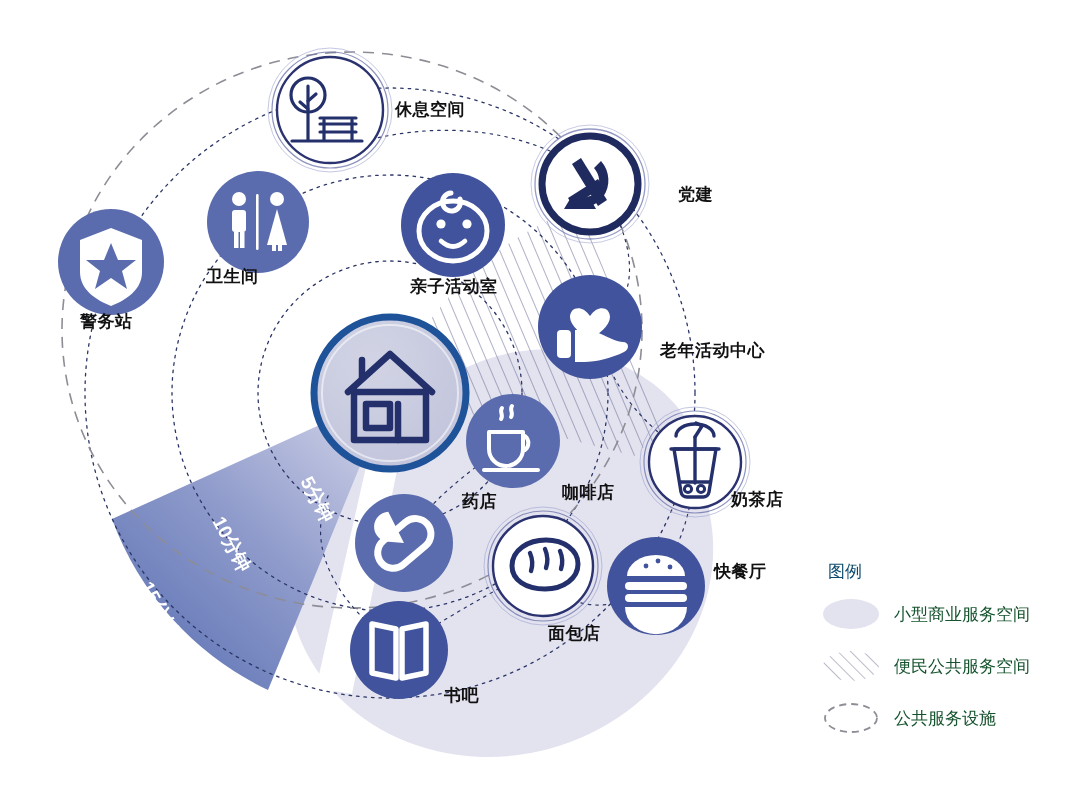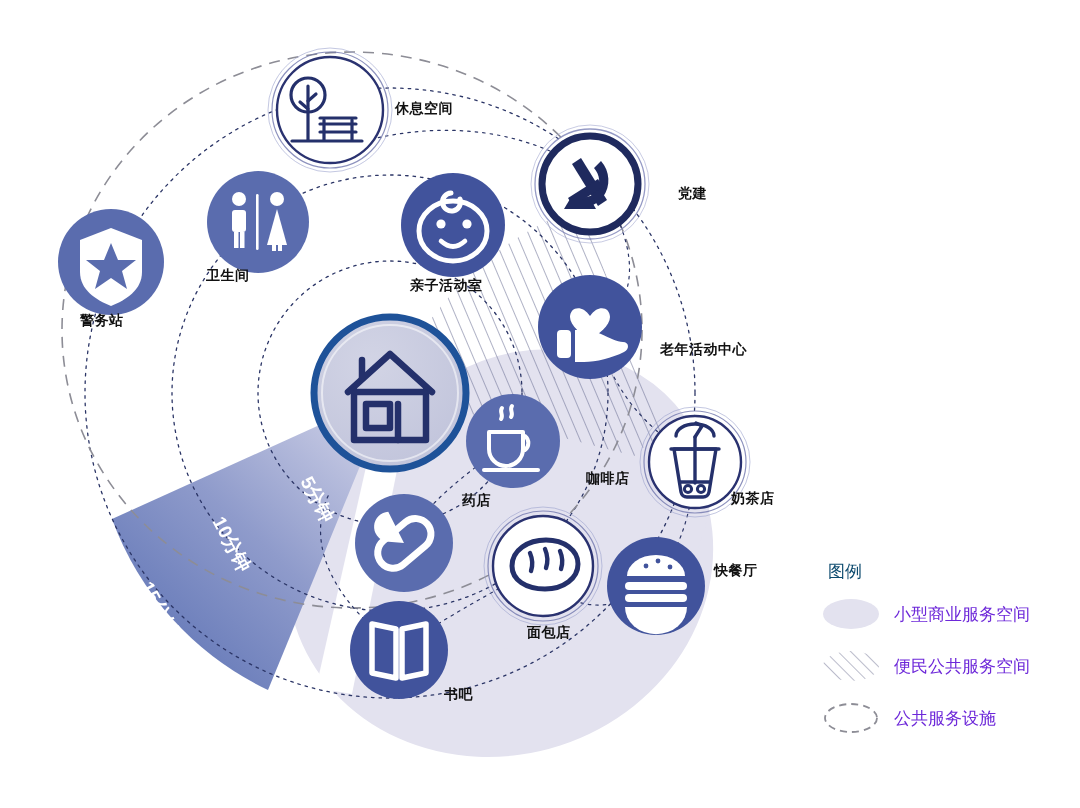--- a/index.html
+++ b/index.html
@@ -7,34 +7,34 @@
   body{
     width:1080px;height:808px;overflow:hidden;
     font-family:"Liberation Sans","DejaVu Sans",sans-serif;
     position:relative;
   }
   #stage{position:absolute;left:0;top:0;width:1080px;height:808px;}
   svg.layer{position:absolute;left:0;top:0;width:1080px;height:808px;}
   .node-label{
     position:absolute;
     font-family:"Liberation Sans","DejaVu Sans",sans-serif;
-    font-weight:bold;font-size:14px;color:#111111;
+    font-weight:bold;font-size:17px;color:#111111;
     white-space:nowrap;letter-spacing:.5px;
     line-height:1;
   }
   .legend{
     position:absolute;left:822px;top:560px;width:250px;
   }
   .legend-title{
     font-family:"Liberation Sans","DejaVu Sans",sans-serif;
     font-size:17px;font-weight:normal;color:#0c4a6e;margin:0 0 14px 6px;
   }
   .legend-row{display:flex;align-items:center;margin-bottom:18px;}
   .legend-swatch{width:58px;height:34px;flex:0 0 58px;margin-right:14px;}
-  .legend-text{font-size:17px;color:#6d28d9;white-space:nowrap;}
+  .legend-text{font-size:17px;color:#14532d;white-space:nowrap;}
 </style>
 </head>
 <body>
 
 <div id="stage">
 
   <svg class="layer" viewBox="0 0 1080 808">
     <defs>
 
       <pattern id="hatchPat" width="11" height="11" patternUnits="userSpaceOnUse" patternTransform="rotate(-45)">
@@ -291,27 +291,27 @@
   <div class="node-label" style="left:80px;top:313px;">警务站</div>
 
   <div class="node-label" style="left:206px;top:268px;">卫生间</div>
 
   <div class="node-label" style="left:410px;top:278px;">亲子活动室</div>
 
   <div class="node-label" style="left:646px;top:186px;margin-left:32px;">党建</div>
 
   <div class="node-label" style="left:660px;top:342px;">老年活动中心</div>
 
-  <div class="node-label" style="left:562px;top:471px;margin-left:24px;">咖啡店</div>
+  <div class="node-label" style="left:562px;top:484px;">咖啡店</div>
 
   <div class="node-label" style="left:462px;top:493px;">药店</div>
 
   <div class="node-label" style="left:731px;top:492px;font-family:Liberation Mono, monospace;">奶茶店</div>
 
-  <div class="node-label" style="left:527px;top:625px;text-align:center;">面包店</div>
+  <div class="node-label" style="left:548px;top:625px;text-align:center;">面包店</div>
 
   <div class="node-label" style="left:714px;top:563px;">快餐厅</div>
 
   <div class="node-label" style="left:444px;top:687px;">书吧</div>
 
   <div class="legend">
     <div class="legend-title">图例</div>
 
     <div class="legend-row">
       <svg class="legend-swatch" viewBox="0 0 58 34">

